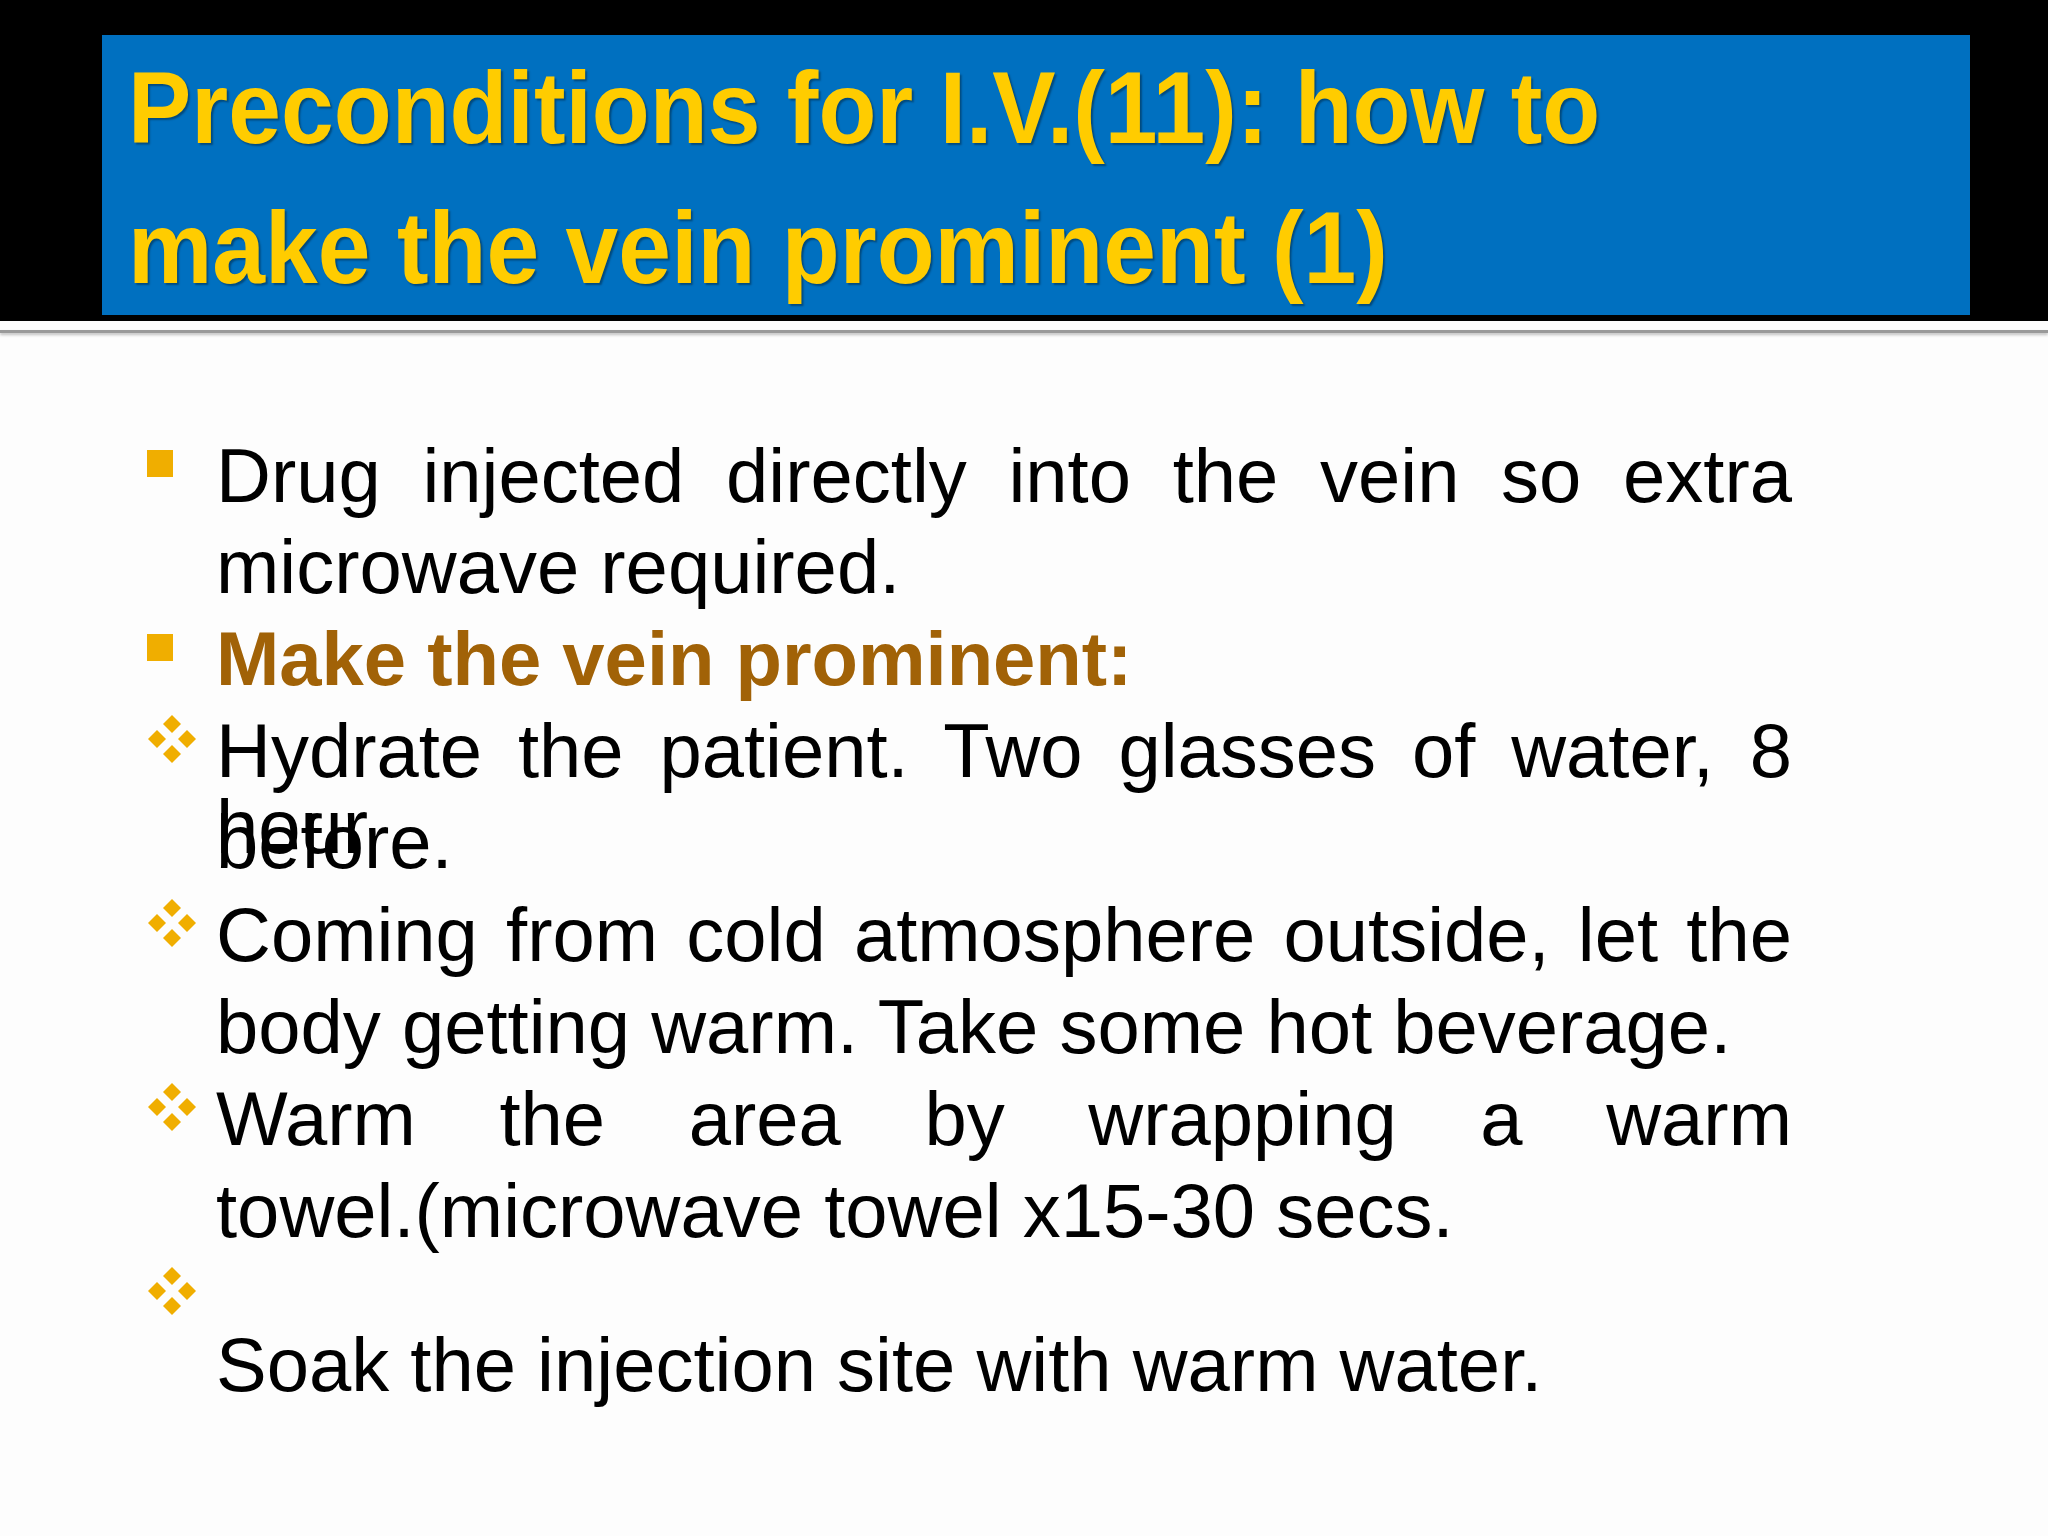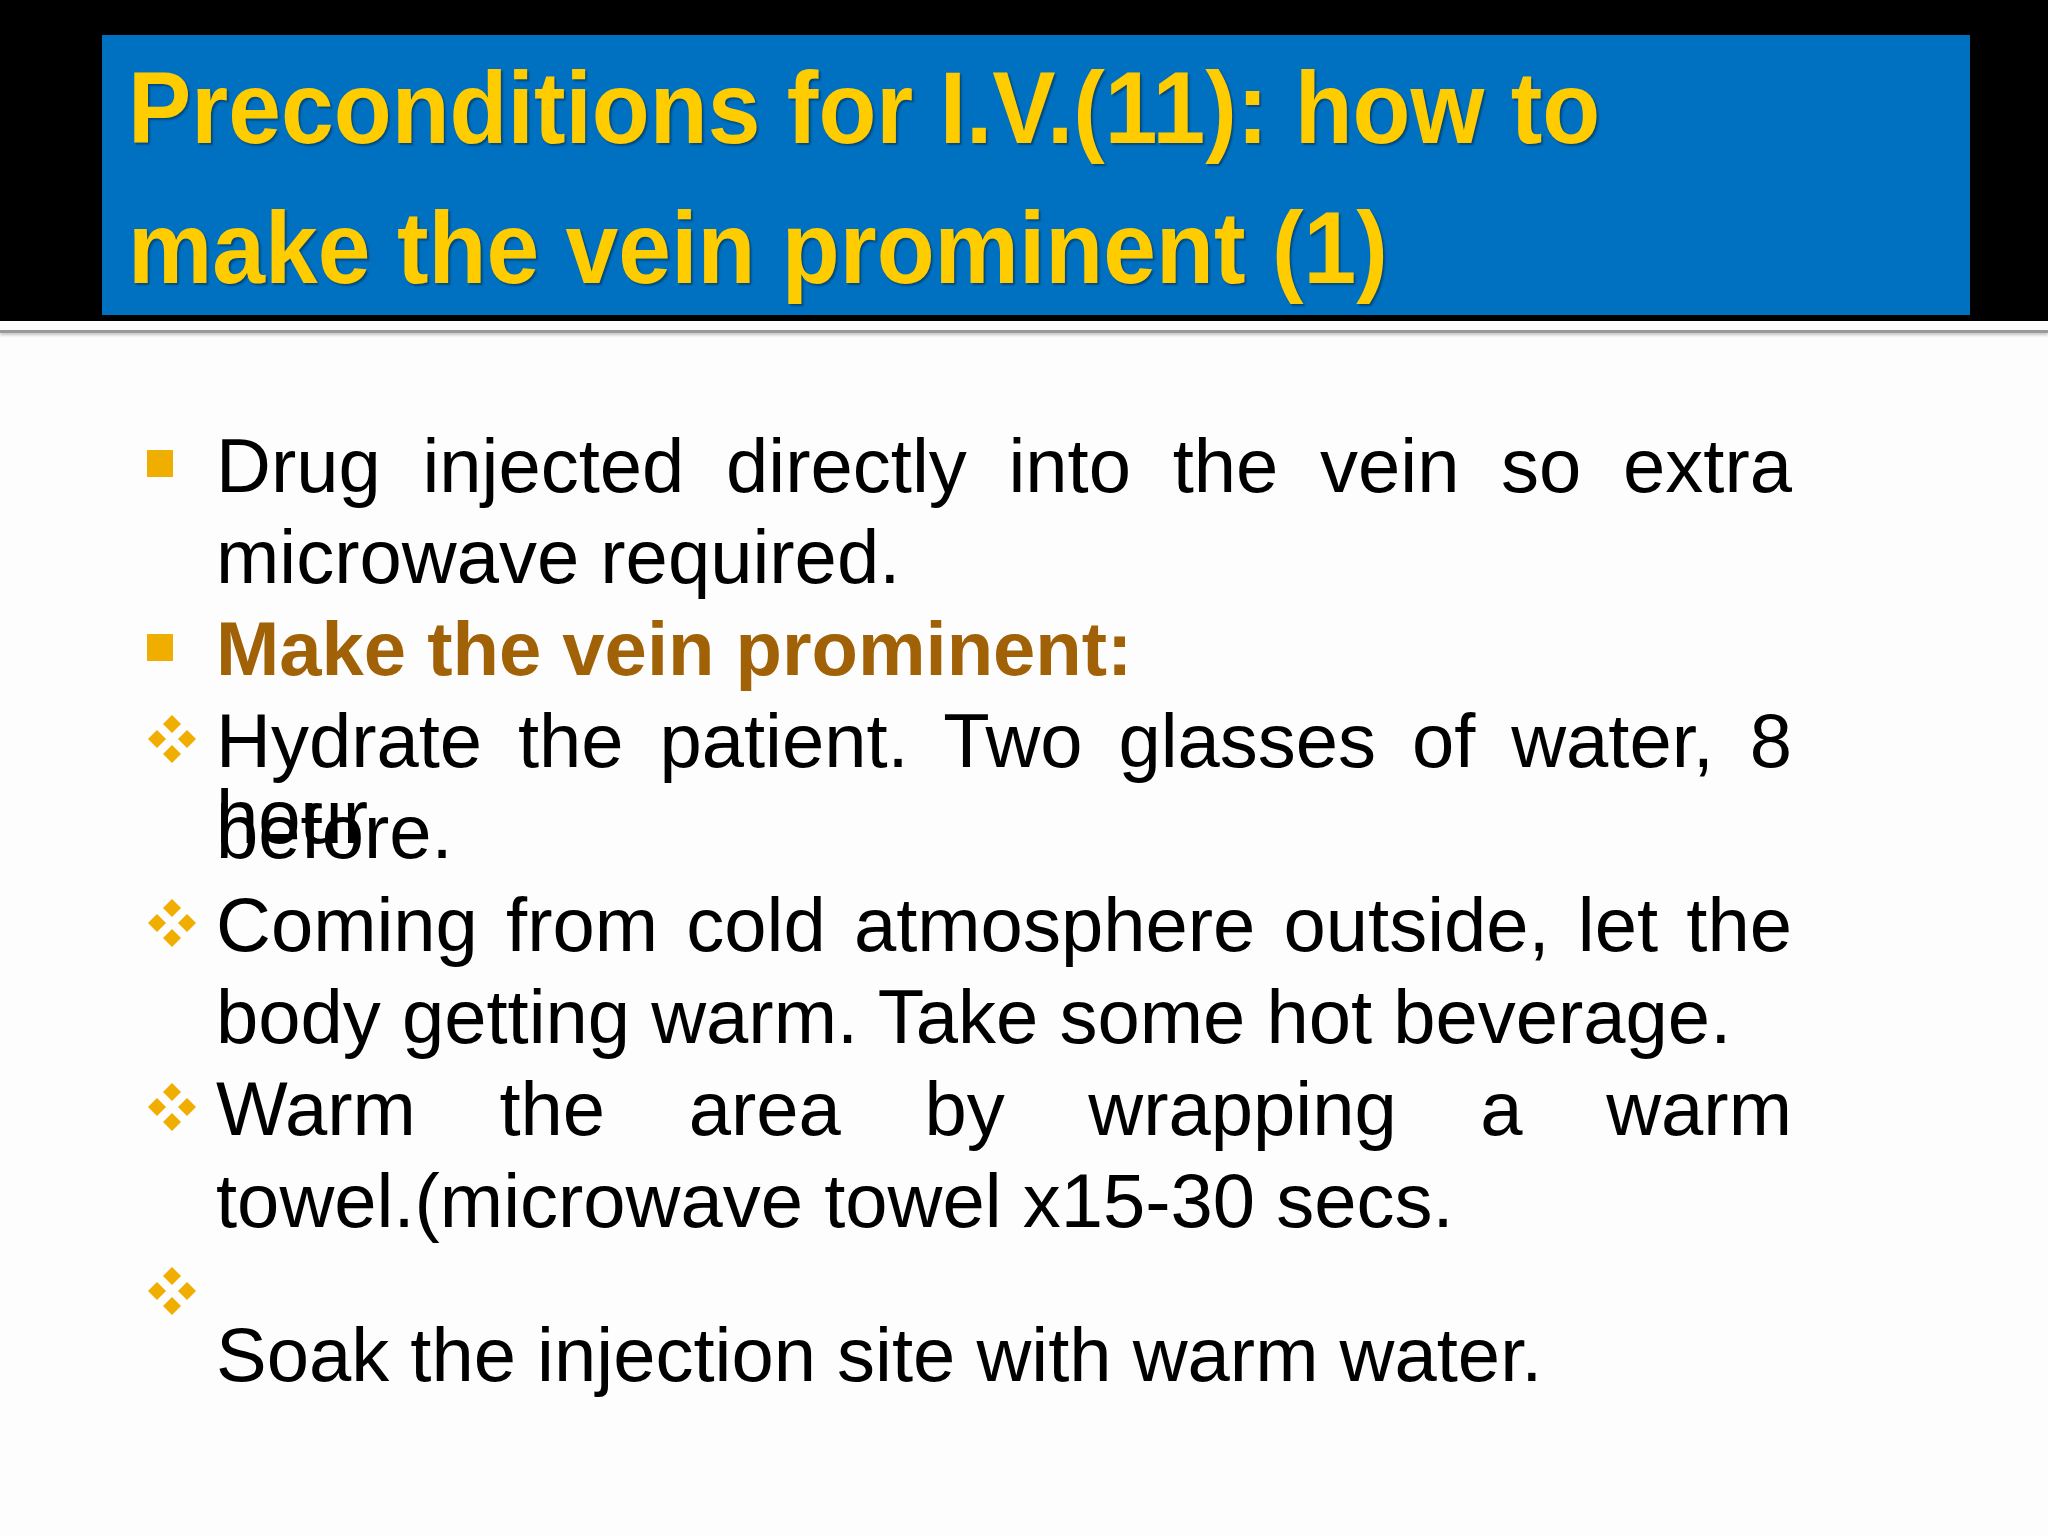--- a/index.html
+++ b/index.html
@@ -3,21 +3,21 @@
 <meta charset="utf-8">
 <style>
   html, body { margin:0; padding:0; }
   body { width:2048px; height:1536px; background:#fdfdfd; position:relative; overflow:hidden; font-family:"Liberation Sans", sans-serif; }
   .top-band { position:absolute; left:0; top:0; width:2048px; height:321px; background:#000; }
   .title-box { position:absolute; left:102px; top:35px; width:1844px; height:280px; background:#0070C0;padding-left:24px; }
   .title-line { position:absolute; left:26px; color:#FFCC00; font-weight:bold; font-size:102px; white-space:nowrap; text-shadow:2px 2px 2px rgba(0,0,0,0.35); transform-origin:left top; }
   .title-line.l1 { top:15px; transform:scaleX(0.93); }
   .title-line.l2 { top:155px; transform:scaleX(0.93); }
   .divider { position:absolute; left:0; top:330px; width:2048px; height:3px; background:#9a9a9a; box-shadow:0 2px 3px rgba(0,0,0,0.25); }
-  .line { position:absolute; left:216px; width:1576px; font-size:76px; color:#000; white-space:nowrap; line-height:1; }
+  .line { position:absolute; left:216px; width:1576px; font-size:76px; color:#000; white-space:nowrap; line-height:1;margin-top:10px; }
   .line.just { text-align:justify; text-align-last:justify; white-space:normal; }
   .line.red { color:#a16207; font-weight:bold; }
   .sq { position:absolute; left:147px; width:26px; height:27px; background:#F0AE00; }
   .dia { position:absolute; left:146px; width:52px; height:52px; }
 </style>
 </head>
 <body>
 
 <div class="top-band"></div>
 <div class="title-box">

